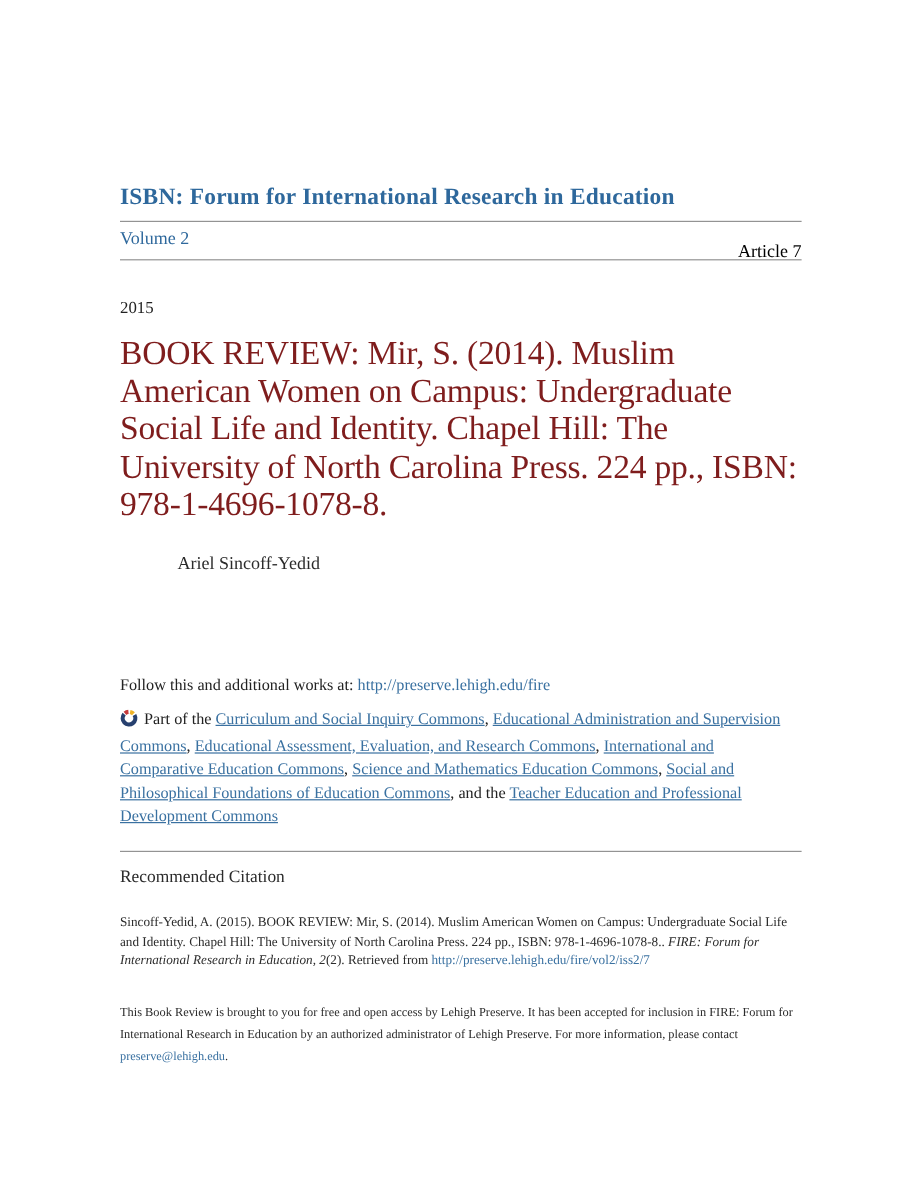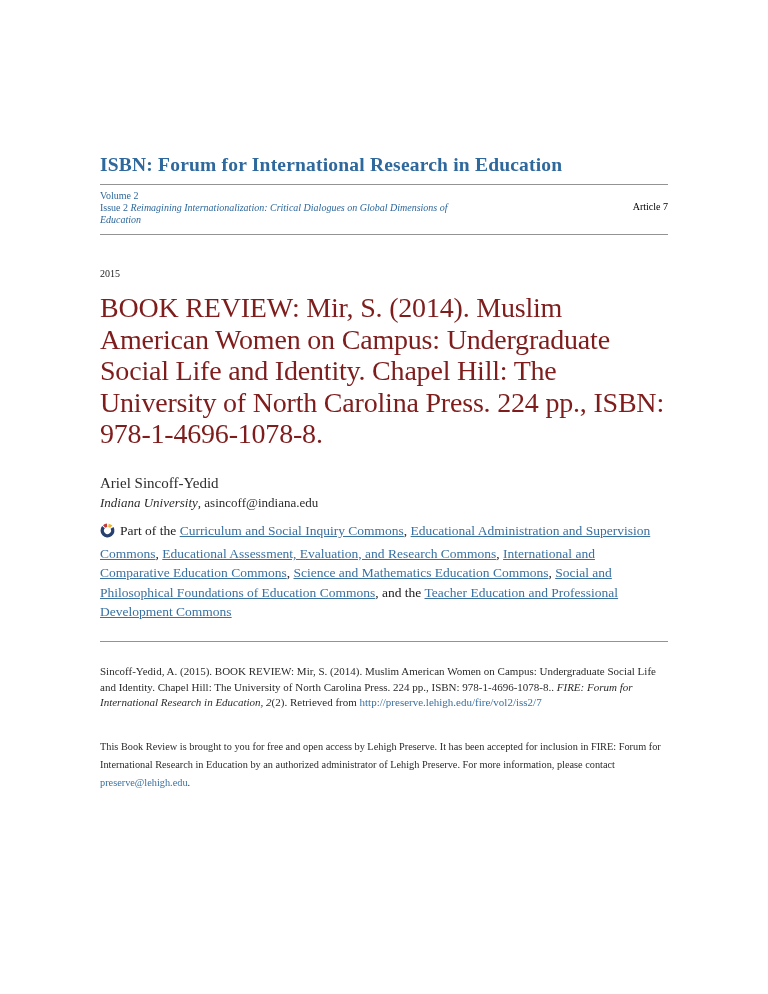--- a/index.html
+++ b/index.html
@@ -30,48 +30,49 @@
   hr.rule {
     border: none;
     border-top: 1px solid #939393;
     margin: 0;
     height: 0;
   }
   .vol-block {
     position: relative;
     padding: 5px 0 8px 0;
     color: #2e689c;
-    font-size: 10px;
+    font-size: 15px;
     line-height: 1.2;
   }
   .issue-line { max-width: 350px; }
   .issue-line em { font-style: italic; }
   .article-label {
     position: absolute;
     right: 0;
     top: 16px;
     color: #000000;
   }
   .year {
     margin-top: 33px;
-    font-size: 10px;
+    font-size: 14px;
     color: #222222;
   }
   .article-title {
     margin: 13px 0 0 0;
     font-size: 28px;
     font-weight: normal;
     line-height: 1.12;
     color: #7f1d1d;
     letter-spacing: -0.2px;
   }
   .author {
     margin-top: 26px;
     font-size: 15px;
     color: #2b2b2b;
+    margin-left: 48px;
   }
   .affiliation {
     margin-top: 3px;
     font-size: 13px;
     color: #2b2b2b;
   }
   .affiliation em { font-style: italic; }
   a {
     color: #3a71a1;
     text-decoration: none;
@@ -117,41 +118,41 @@
 <body>
 
 <div class="content">
 
   <h1 class="journal-title">ISBN: Forum for International Research in Education</h1>
 
   <hr class="rule">
 
   <div class="vol-block">
     <div class="volume-line">Volume 2</div>
-    <div class="issue-line"><span>Issue 2 </span><em>Reimagining Internationalization: Critical Dialogues on Global Dimensions of Education</em></div>
     <div class="article-label">Article 7</div>
   </div>
 
   <hr class="rule">
 
   <div class="year">2015</div>
 
   <h2 class="article-title">BOOK REVIEW: Mir, S. (2014). Muslim American Women on Campus: Undergraduate Social Life and Identity. Chapel Hill: The University of North Carolina Press. 224 pp., ISBN: 978-1-4696-1078-8.</h2>
 
   <div class="author">Ariel Sincoff-Yedid</div>
 
-  <div class="affiliation"><em>Indiana University</em><span>, </span><span>asincoff@indiana.edu</span></div>
 
+  <p class="follow"><span>Follow this and additional works at: </span><a href="#">http://preserve.lehigh.edu/fire</a></p>
 
   <p class="commons"><span class="network-logo"><svg width="15" height="15" viewBox="0 0 20 20" aria-hidden="true">
           <path d="M 16.06 6.5 A 7 7 0 1 1 4.64 5.5" fill="none" stroke="#27406f" stroke-width="4.6"></path>
           <path d="M 5.5 4.64 A 7 7 0 0 1 9.39 3.03" fill="none" stroke="#c5393b" stroke-width="4.6"></path>
           <path d="M 11.22 3.11 A 7 7 0 0 1 14.95 5.05" fill="none" stroke="#f0b429" stroke-width="4.6"></path>
         </svg></span><span>Part of the </span><a href="#">Curriculum and Social Inquiry Commons</a><span>, </span><a href="#">Educational Administration and Supervision Commons</a><span>, </span><a href="#">Educational Assessment, Evaluation, and Research Commons</a><span>, </span><a href="#">International and Comparative Education Commons</a><span>, </span><a href="#">Science and Mathematics Education Commons</a><span>, </span><a href="#">Social and Philosophical Foundations of Education Commons</a><span>, and the </span><a href="#">Teacher Education and Professional Development Commons</a></p>
 
   <hr class="rule pre-citation">
 
+  <h3 class="rec-heading">Recommended Citation</h3>
 
   <p class="citation-text"><span>Sincoff-Yedid, A. (2015). BOOK REVIEW: Mir, S. (2014). Muslim American Women on Campus: Undergraduate Social Life and Identity. Chapel Hill: The University of North Carolina Press. 224 pp., ISBN: 978-1-4696-1078-8.. </span><em>FIRE: Forum for International Research in Education, 2</em><span>(2). Retrieved from </span><a href="#">http://preserve.lehigh.edu/fire/vol2/iss2/7</a></p>
 
   <p class="page-footer"><span>This Book Review is brought to you for free and open access by Lehigh Preserve. It has been accepted for inclusion in FIRE: Forum for International Research in Education by an authorized administrator of Lehigh Preserve. For more information, please contact </span><a href="#">preserve@lehigh.edu</a><span>.</span></p>
 
 </div>
 
 </body></html>

